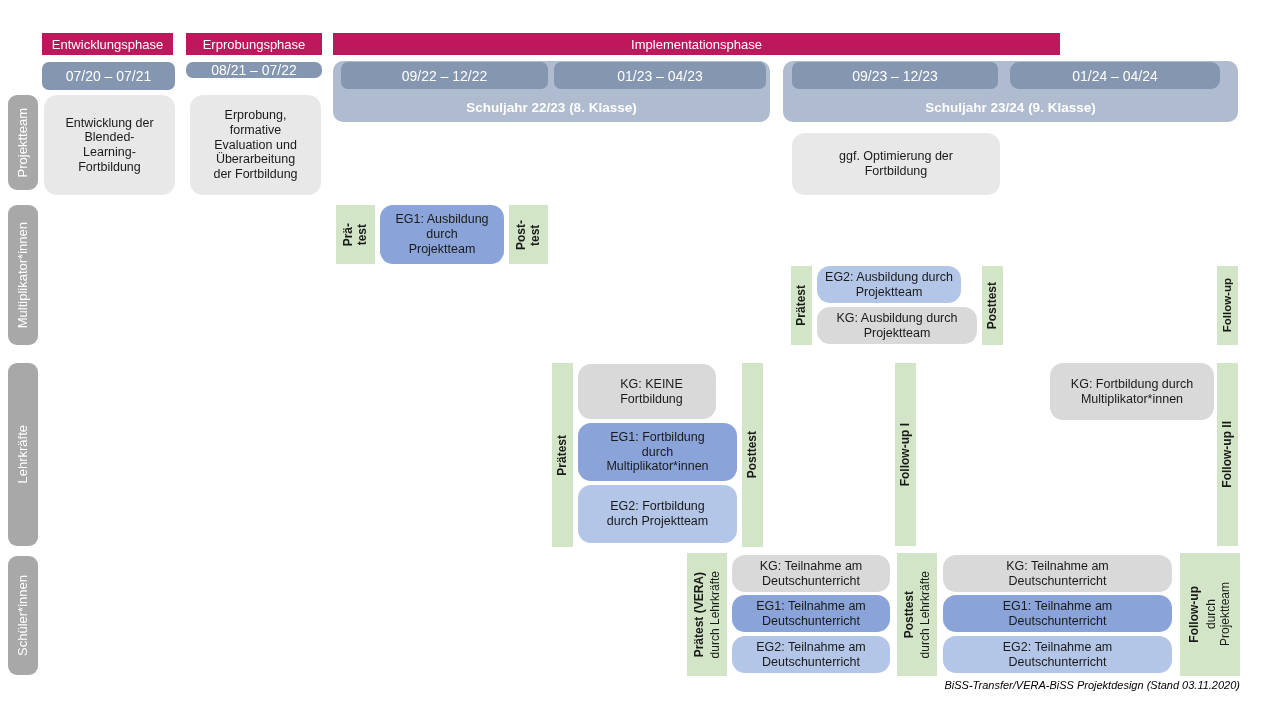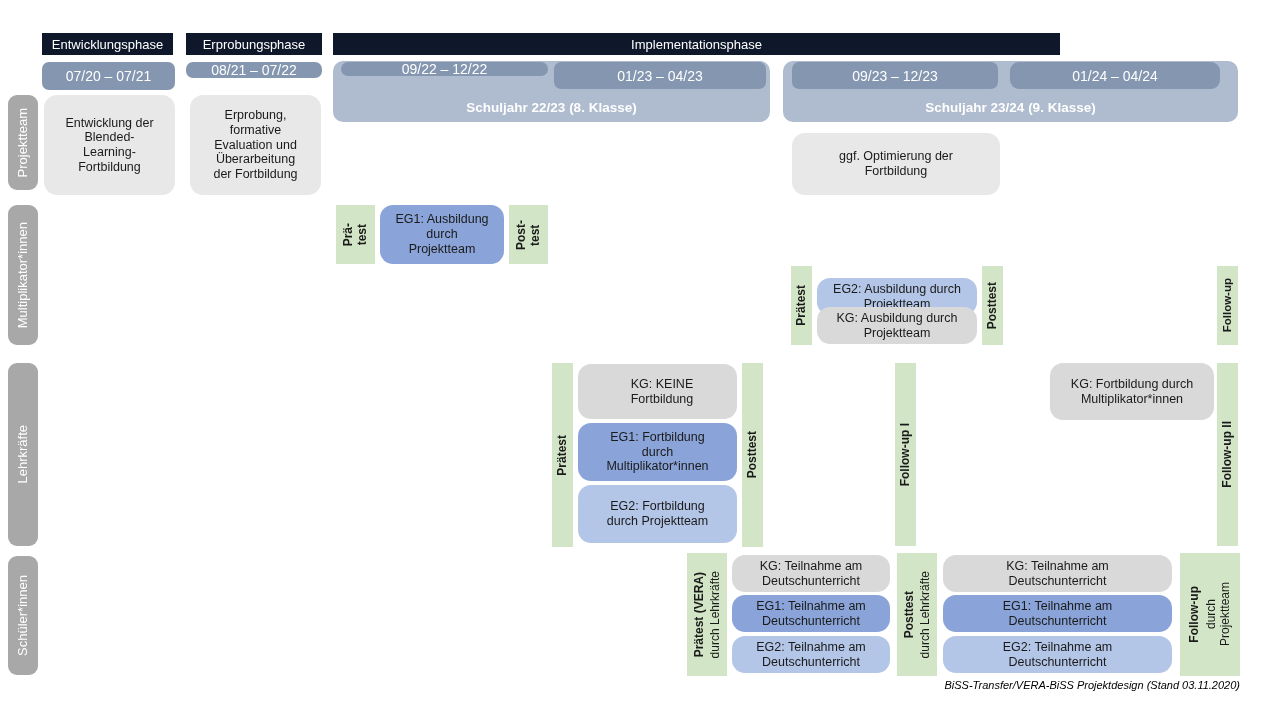--- a/index.html
+++ b/index.html
@@ -1,19 +1,19 @@
 <!DOCTYPE html>
 <html><head>
 <meta charset="utf-8">
 <style>
   html,body{margin:0;padding:0;background:#fff;}
   .stage{position:relative;width:1280px;height:720px;background:#fff;overflow:hidden;
          font-family:"Liberation Sans",sans-serif;color:#1a1a1a;}
   .abs{position:absolute;box-sizing:border-box;}
-  .hdr{background:#0f172a;color:#fff;font-size:13px;display:flex;align-items:center;justify-content:center;}
+  .hdr{background:#be185d;color:#fff;font-size:13px;display:flex;align-items:center;justify-content:center;}
   .pill{background:#8496b0;color:#fff;font-size:14px;border-radius:7px;display:flex;align-items:center;justify-content:center;}
   .yearbox{background:#afbbce;border-radius:10px;}
   .yearlabel{position:absolute;left:0;right:0;bottom:7px;color:#fff;font-weight:bold;font-size:13.5px;text-align:center;}
   .rowbar{background:#a8a8a8;border-radius:9px;color:#fff;display:flex;align-items:center;justify-content:center;font-size:13px;}
   .bx{border-radius:13px;display:flex;align-items:center;justify-content:center;text-align:center;
       font-size:12.5px;line-height:1.18;white-space:pre-line;padding:2px;}
   .rounder{border-radius:13px;}
   .gray1{background:#e9e8e8;}
   .kg{background:#d9d9d9;}
   .b1{background:#8aa4d9;}
@@ -36,21 +36,21 @@
 
   <div class="abs yearbox" style="left:333px;top:61px;width:437px;height:61px;">
     <div class="yearlabel">Schuljahr 22/23 (8. Klasse)</div>
   </div>
   <div class="abs yearbox" style="left:783px;top:61px;width:455px;height:61px;">
     <div class="yearlabel">Schuljahr 23/24 (9. Klasse)</div>
   </div>
 
   <div class="abs pill" style="left:42px;top:62px;width:133px;height:28px;">07/20 – 07/21</div>
   <div class="abs pill" style="left:186px;top:62px;width:136px;height:16px;">08/21 – 07/22</div>
-  <div class="abs pill" style="left:341px;top:62px;width:207px;height:14px;">09/22 – 12/22</div>
+  <div class="abs pill" style="left:341px;top:62px;width:207px;height:27px;">09/22 – 12/22</div>
   <div class="abs pill" style="left:554px;top:62px;width:212px;height:27px;">01/23 – 04/23</div>
   <div class="abs pill" style="left:792px;top:62px;width:206px;height:27px;">09/23 – 12/23</div>
   <div class="abs pill" style="left:1010px;top:62px;width:210px;height:27px;border-radius:9px;">01/24 – 04/24</div>
 
   <div class="abs rowbar" style="left:8px;top:95px;width:30px;height:95px;">
     <span class="vt">Projektteam</span>
   </div>
   <div class="abs rowbar" style="left:8px;top:205px;width:30px;height:140px;">
     <span class="vt">Multiplikator*innen</span>
   </div>
@@ -80,35 +80,35 @@
   <div class="abs bx b1" style="left:380px;top:205px;width:124px;height:59px;">EG1: Ausbildung
 durch
 Projektteam</div>
   <div class="abs strip" style="left:509px;top:205px;width:39px;height:59px;">
     <span class="vt b">Post-
 test</span>
   </div>
   <div class="abs strip" style="left:791px;top:266px;width:21px;height:79px;">
     <span class="vt b">Prätest</span>
   </div>
-  <div class="abs bx b2" style="left:817px;top:266px;width:160px;height:37px;margin-top:12px;">EG2: Ausbildung durch
+  <div class="abs bx b2" style="left:817px;top:266px;width:144px;height:37px;">EG2: Ausbildung durch
 Projektteam</div>
   <div class="abs bx kg" style="left:817px;top:307px;width:160px;height:37px;">KG: Ausbildung durch
 Projektteam</div>
   <div class="abs strip" style="left:982px;top:266px;width:21px;height:79px;">
     <span class="vt b">Posttest</span>
   </div>
   <div class="abs strip" style="left:1217px;top:266px;width:21px;height:79px;">
     <span class="vt b" style="font-size:11.5px;">Follow-up</span>
   </div>
 
   <div class="abs strip" style="left:552px;top:363px;width:21px;height:184px;">
     <span class="vt b">Prätest</span>
   </div>
-  <div class="abs bx kg" style="left:578px;top:364px;width:159px;height:55px;padding-left:11px;">KG: KEINE
+  <div class="abs bx kg" style="left:578px;top:364px;width:138px;height:55px;padding-left:11px;">KG: KEINE
 Fortbildung</div>
   <div class="abs bx b1" style="left:578px;top:423px;width:159px;height:58px;">EG1: Fortbildung
 durch
 Multiplikator*innen</div>
   <div class="abs bx b2" style="left:578px;top:485px;width:159px;height:58px;">EG2: Fortbildung
 durch Projektteam</div>
   <div class="abs strip" style="left:742px;top:363px;width:21px;height:184px;">
     <span class="vt b">Posttest</span>
   </div>
   <div class="abs strip" style="left:895px;top:363px;width:21px;height:183px;">

